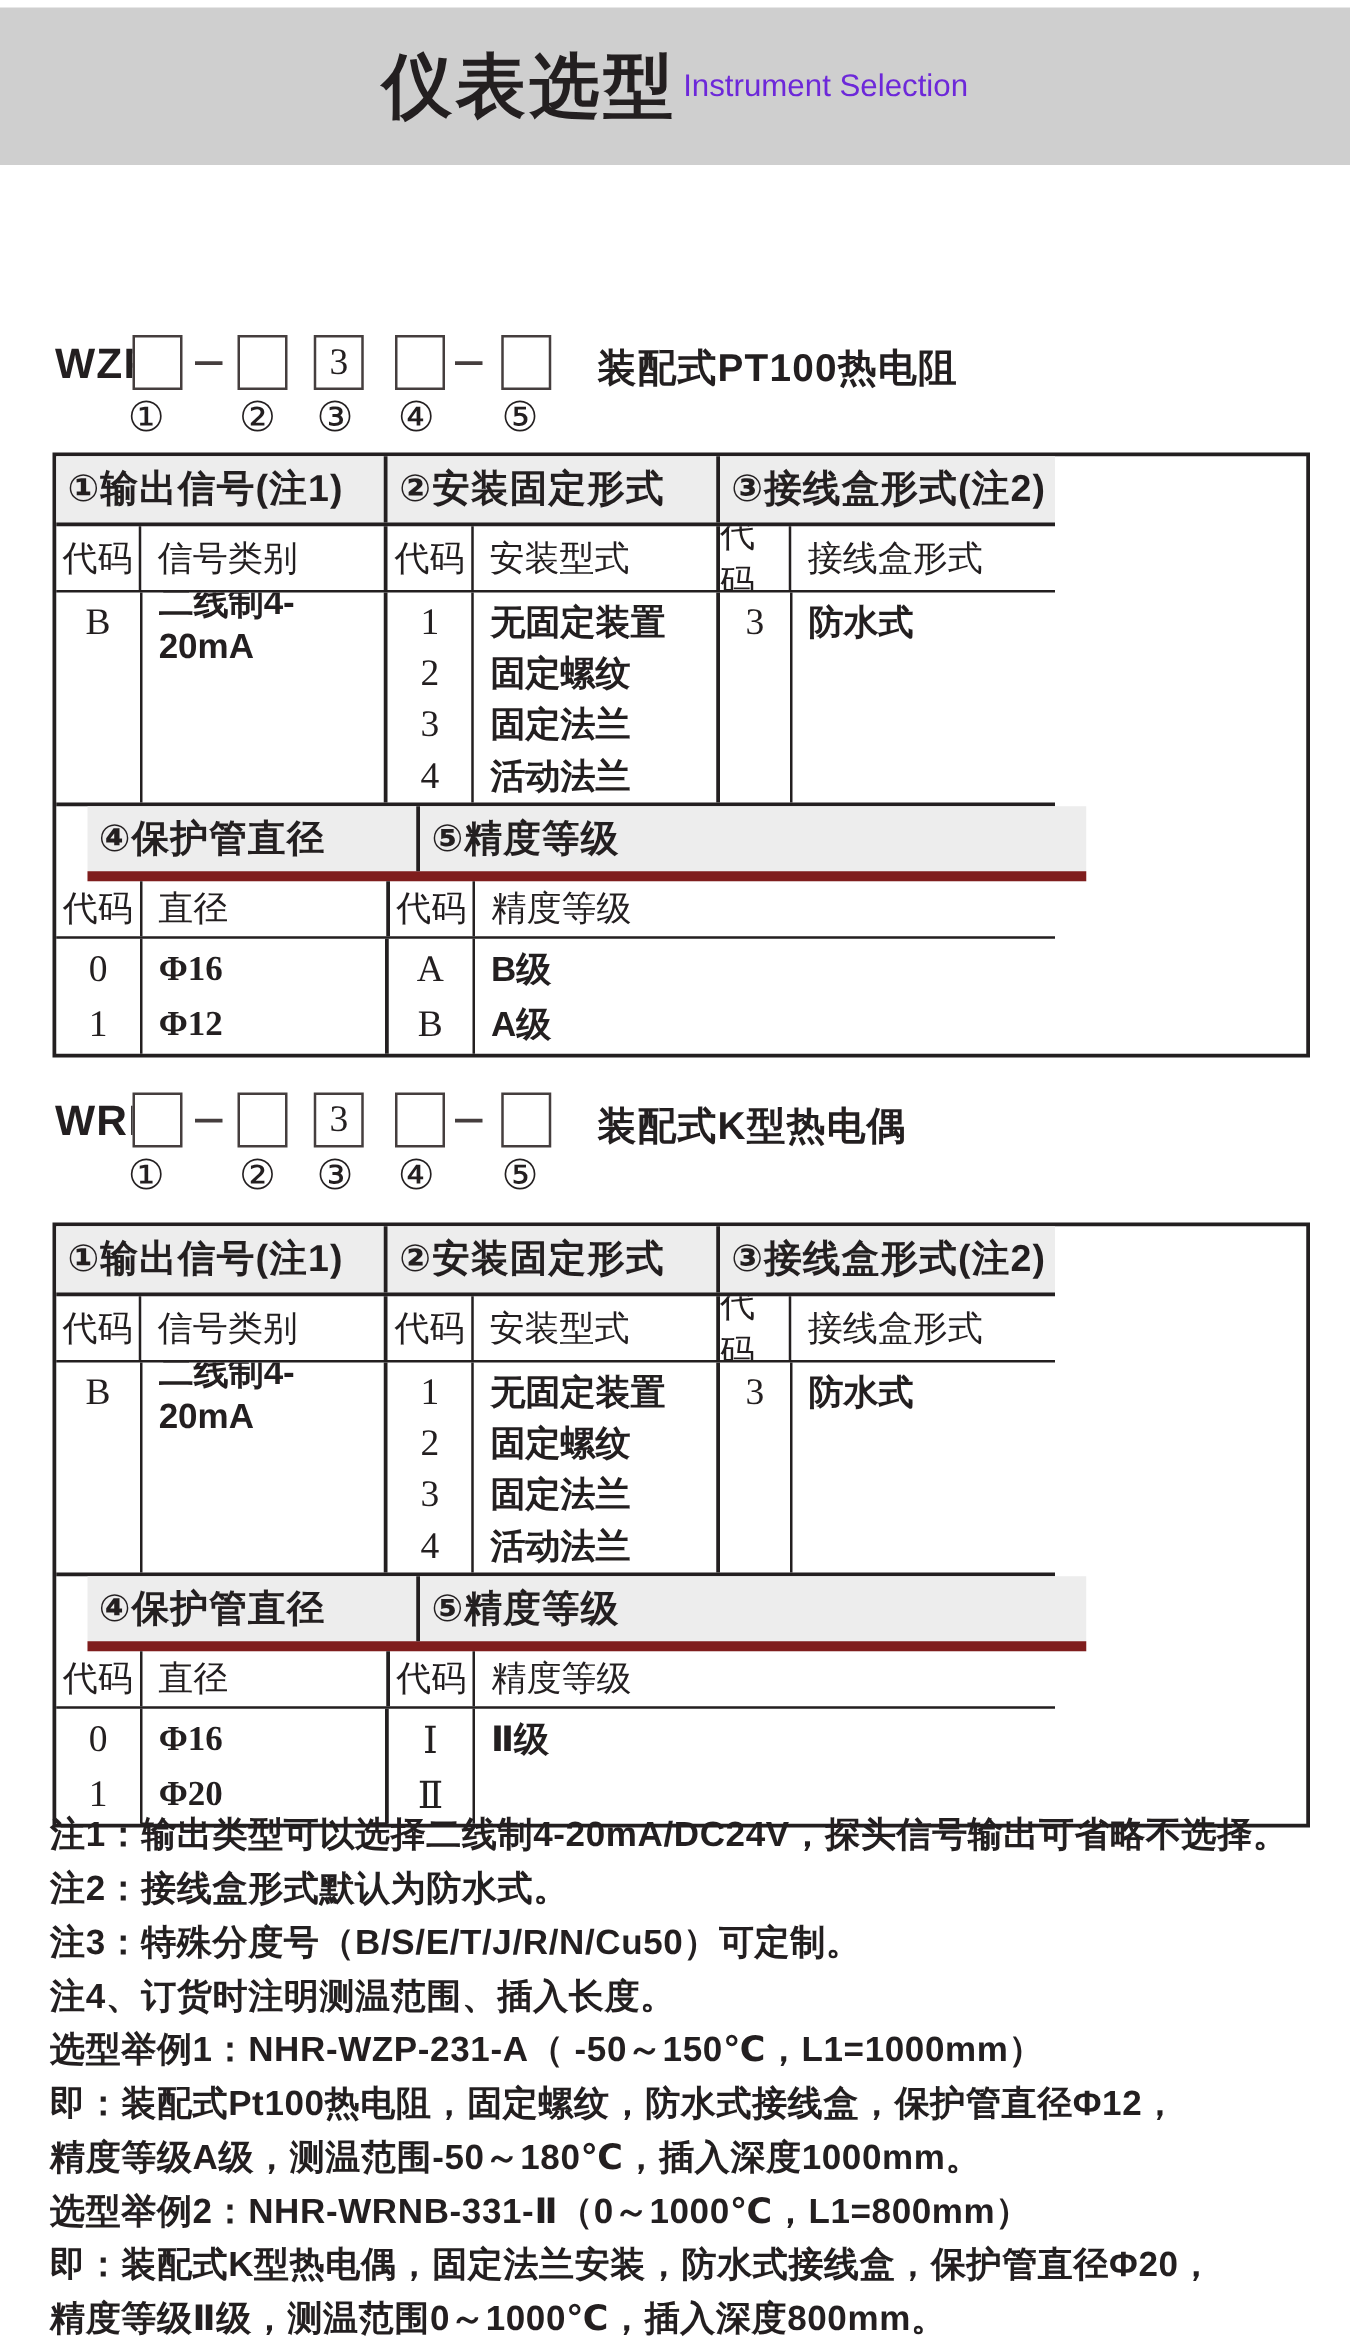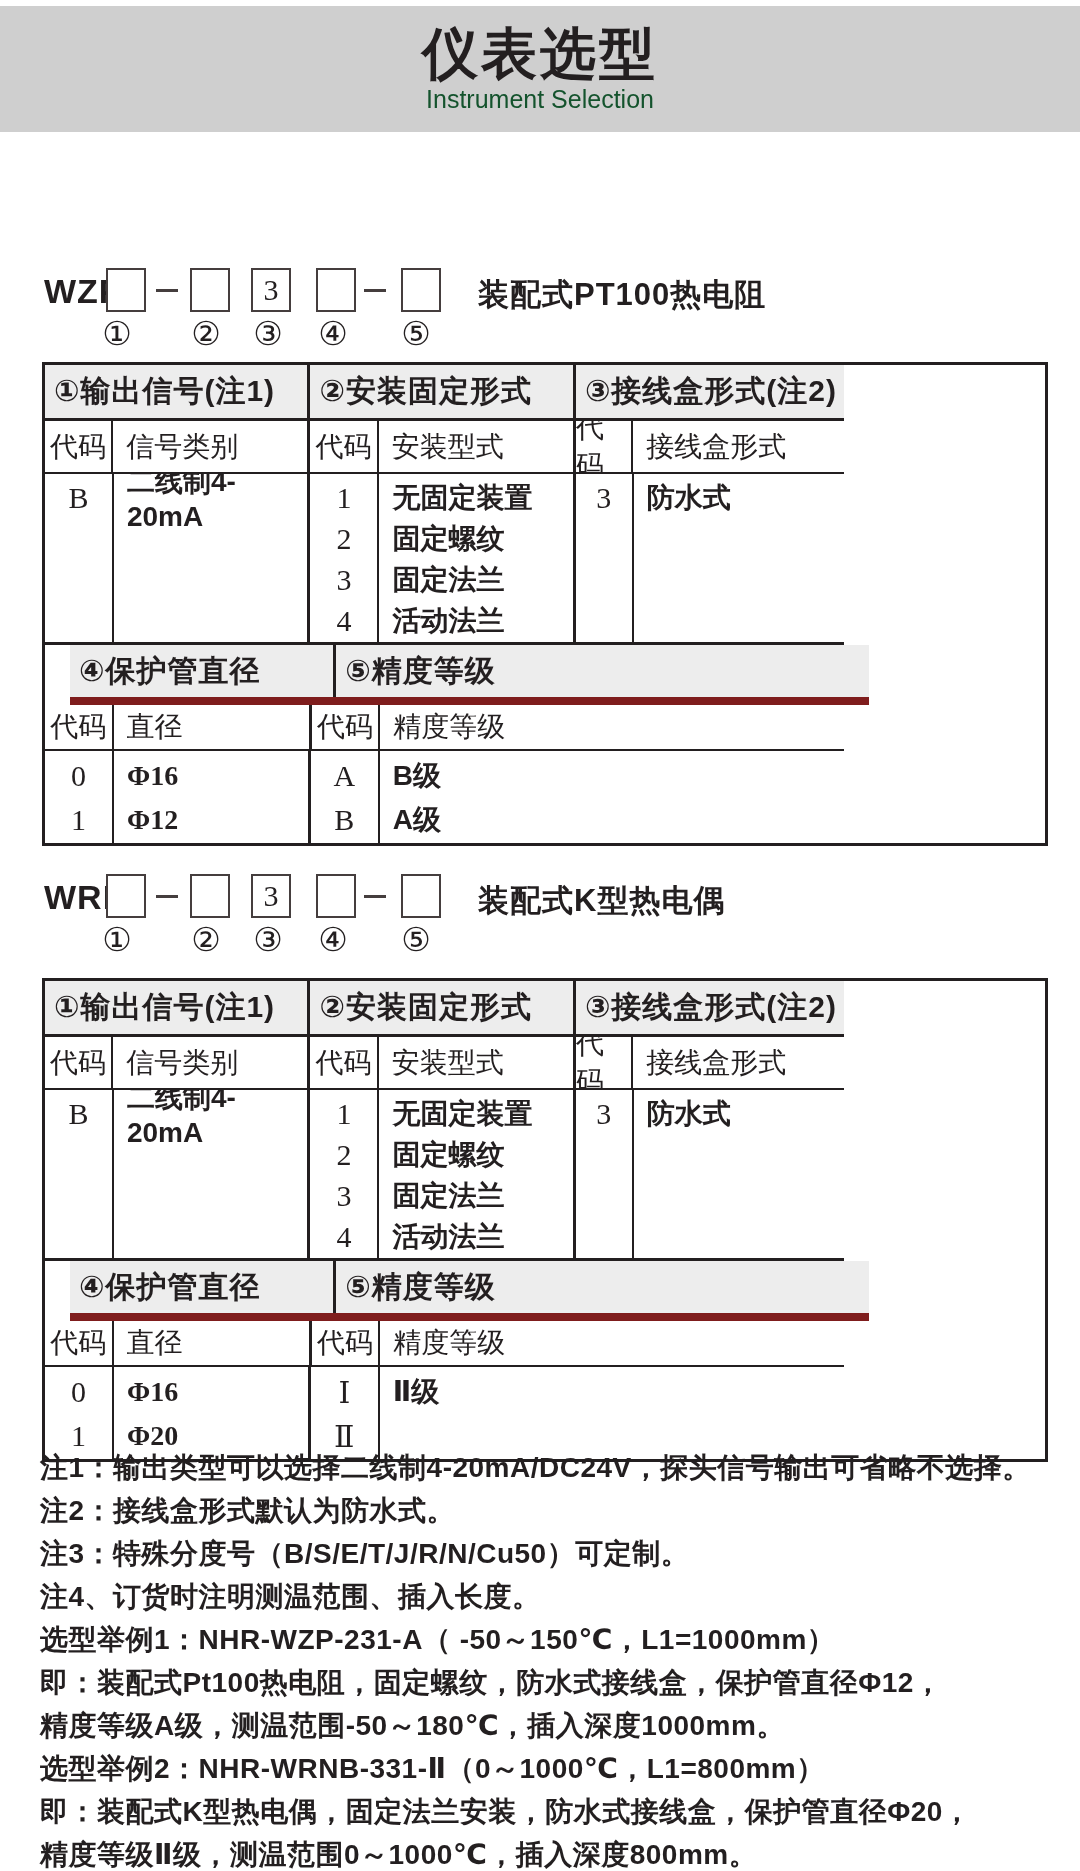--- a/index.html
+++ b/index.html
@@ -1,23 +1,23 @@
 <!DOCTYPE html>
 <html><head>
 <meta charset="utf-8">
 <style>
   html,body{margin:0;padding:0;background:#fff;}
   .page{position:relative;width:1080px;height:1871px;background:#ffffff;overflow:hidden;
         color:#231f20;font-family:"Liberation Sans","DejaVu Sans",sans-serif;}
 
   
   .banner{position:absolute;top:6px;left:0;width:1080px;height:126px;background:#cfcfcf;
-          display:flex;flex-direction:column;align-items:center;justify-content:center;gap:5px;}
+          display:flex;flex-direction:row;align-items:center;justify-content:center;gap:5px;}
   .banner-title{font-size:56px;font-weight:bold;letter-spacing:3px;line-height:1;}
-  .banner-sub{font-size:25px;line-height:1;color:#14532d;}
+  .banner-sub{font-size:25px;line-height:1;color:#6d28d9;}
 
   
   .model-line{position:absolute;left:0;width:1080px;height:44px;}
   .mp{position:absolute;left:44px;top:4px;font-size:34px;font-weight:bold;letter-spacing:1px;}
   .cbox{position:absolute;top:0;width:40px;height:44px;border:2px solid #453e3e;box-sizing:border-box;
         display:flex;align-items:center;justify-content:center;
         font-family:"Liberation Serif","DejaVu Serif",serif;font-size:30px;background:#fff;}
   .p1{left:106px}.p2{left:190px}.p3{left:251px}.p4{left:316px}.p5{left:401px}
   .dash{position:absolute;top:21px;width:22px;height:3px;background:#453e3e;}
   .d1{left:156px}.d2{left:364px}

